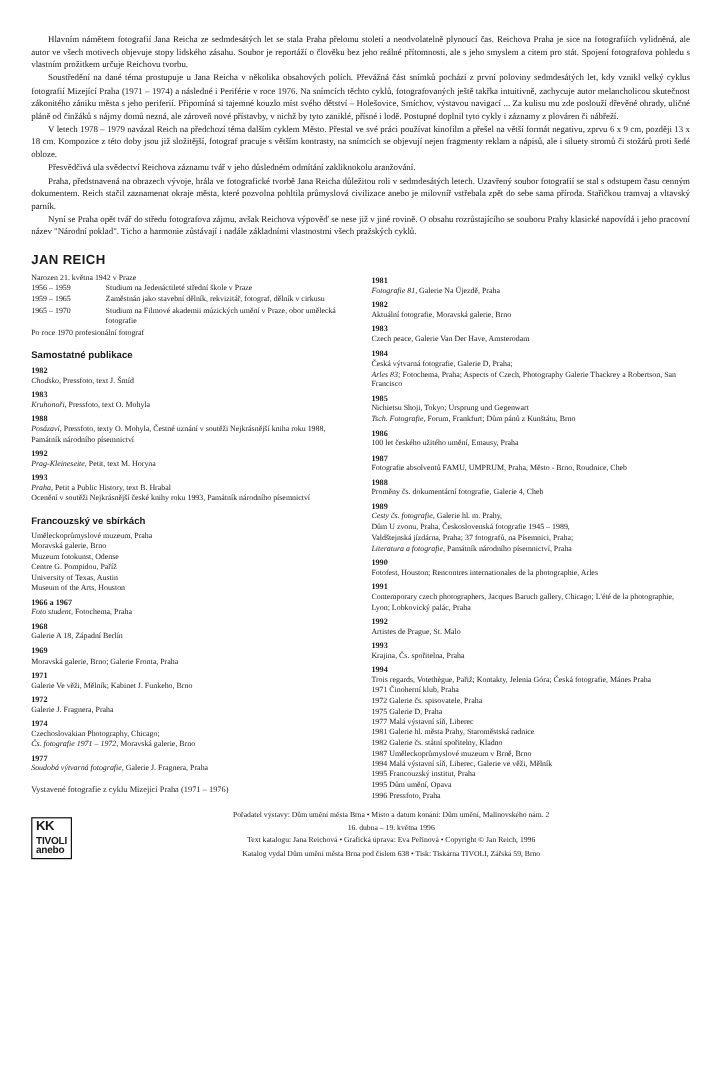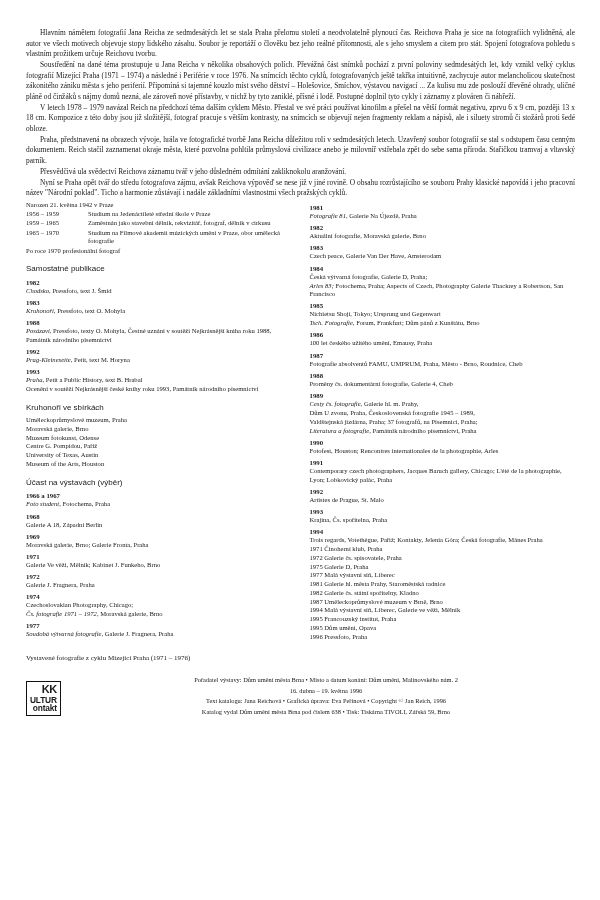--- a/index.html
+++ b/index.html
@@ -63,21 +63,21 @@
     margin-bottom: 0.5px;
   }
   .bio-year {
     width: 62px;
     flex: 0 0 62px;
   }
   .bio-text { flex: 1; }
 
   h3.sec {
     font-family: "Liberation Sans", sans-serif;
-    font-weight: normal;
+    font-weight: bold;
     font-size: 8px;
     margin: 9px 0 3px 0;
   }
   .year {
     font-weight: bold;
     font-size: 6.8px;
     margin-top: 2.5px;
   }
   .entry {
     font-size: 6.6px;
@@ -106,21 +106,20 @@
     width: 52px;
     flex: 0 0 52px;
     padding-top: 6px;
   }
   .logo {
     border: 1.6px solid #111;
     display: inline-block;
     padding: 2px 3px 2px 3px;
     font-family: "Liberation Sans", sans-serif;
     line-height: 1.02;
-    text-align: right;
   }
   .logo .l1 { font-weight: bold; font-size: 11px; letter-spacing: -0.4px; }
   .logo .l2 { font-weight: bold; font-size: 8.4px; letter-spacing: -0.2px; }
   .logo .l3 { font-weight: bold; font-size: 8.4px; letter-spacing: -0.2px; }
   .footer-text {
     flex: 1;
     text-align: center;
     font-size: 6.4px;
     line-height: 1.55;
   }
@@ -128,25 +127,26 @@
 </style>
 </head>
 <body>
 
 <div class="page">
 
   <div class="intro">
     <p>Hlavním námětem fotografií Jana Reicha ze sedmdesátých let se stala Praha přelomu století a neodvolatelně plynoucí čas. Reichova Praha je sice na fotografiích vylidněná, ale autor ve všech motivech objevuje stopy lidského zásahu. Soubor je reportáží o člověku bez jeho reálné přítomnosti, ale s jeho smyslem a citem pro stát. Spojení fotografova pohledu s vlastním prožitkem určuje Reichovu tvorbu.</p>
     <p>Soustředění na dané téma prostupuje u Jana Reicha v několika obsahových polích. Převážná část snímků pochází z první poloviny sedmdesátých let, kdy vznikl velký cyklus fotografií Mizející Praha (1971 – 1974) a následné i Periférie v roce 1976. Na snímcích těchto cyklů, fotografovaných ještě takřka intuitivně, zachycuje autor melancholicou skutečnost zákonitého zániku města s jeho periferií. Připomíná si tajemné kouzlo míst svého dětství – Holešovice, Smíchov, výstavou navigací ... Za kulisu mu zde poslouží dřevěné ohrady, uličné pláně od činžáků s nájmy domů nezná, ale zároveň nové přístavby, v nichž by tyto zaniklé, přísné i lodě. Postupné doplnil tyto cykly i záznamy z plováren či nábřeží.</p>
     <p>V letech 1978 – 1979 navázal Reich na předchozí téma dalším cyklem Město. Přestal ve své práci používat kinofilm a přešel na větší formát negativu, zprvu 6 x 9 cm, později 13 x 18 cm. Kompozice z této doby jsou již složitější, fotograf pracuje s větším kontrasty, na snímcích se objevují nejen fragmenty reklam a nápisů, ale i siluety stromů či stožárů proti šedé obloze.</p>
+    <p>Přesvědčivá ula svědectví Reichova záznamu tvář v jeho důsledném odmítání zakliknokolu aranžování.</p>
     <p>Praha, předstnavená na obrazech vývoje, hrála ve fotografické tvorbě Jana Reicha důležitou roli v sedmdesátých letech. Uzavřený soubor fotografií se stal s odstupem času cenným dokumentem. Reich stačil zaznamenat okraje města, které pozvolna pohltila průmyslová civilizace anebo je milovníř vstřebala zpět do sebe sama příroda. Stařičkou tramvaj a vltavský parník.</p>
-    <p>Přesvědčivá ula svědectví Reichova záznamu tvář v jeho důsledném odmítání zakliknokolu aranžování.</p>
     <p>Nyní se Praha opět tvář do středu fotografova zájmu, avšak Reichova výpověď se nese již v jiné rovině. O obsahu rozrůstajícího se souboru Prahy klasické napovídá i jeho pracovní název "Národní poklad". Ticho a harmonie zůstávají i nadále základními vlastnostmi všech pražských cyklů.</p>
   </div>
 
+  <div class="main-title">JAN REICH</div>
 
   <div class="columns">
 
     <div class="col col-left">
       <div id="bio-list">
           <div class="bio-line" style="display: block;">
             <div class="bio-year"></div>
             <div class="bio-text">Narozen 21. května 1942 v Praze</div>
           </div>
           <div class="bio-line">
@@ -172,28 +172,27 @@
           <div class="entry"><span class="it">Chodsko,</span><span> Pressfoto, text J. Šmíd</span></div>
           <div class="year">1983</div>
           <div class="entry"><span class="it">Kruhonoři,</span><span> Pressfoto, text O. Mohyla</span></div>
           <div class="year">1988</div>
           <div class="entry"><span class="it">Posázaví,</span><span> Pressfoto, texty O. Mohyla, Čestné uznání v soutěži Nejkrásnější kniha roku 1988, Památník národního písemnictví</span></div>
           <div class="year">1992</div>
           <div class="entry"><span class="it">Prag-Kleineseite,</span><span> Petit, text M. Horyna</span></div>
           <div class="year">1993</div>
           <div class="entry"><span class="it">Praha,</span><span> Petit a Public History, text B. Hrabal</span></div>
           <div class="entry"><span>Ocenění v soutěži Nejkrásnější české knihy roku 1993, Památník národního písemnictví</span></div>
-          <h3 class="sec">Kruhonoři ve sbírkách</h3>
+          <h3 class="sec">Francouzský ve sbírkách</h3>
           <div class="plain">Uměleckoprůmyslové muzeum, Praha</div>
           <div class="plain">Moravská galerie, Brno</div>
           <div class="plain">Muzeum fotokunst, Odense</div>
           <div class="plain">Centre G. Pompidou, Paříž</div>
           <div class="plain">University of Texas, Austin</div>
           <div class="plain">Museum of the Arts, Houston</div>
-          <h3 class="sec">Účast na výstavách (výběr)</h3>
           <div class="year">1966 a 1967</div>
           <div class="entry"><span class="it">Foto student,</span><span> Fotochema, Praha</span></div>
           <div class="year">1968</div>
           <div class="entry"><span>Galerie A 18, Západní Berlín</span></div>
           <div class="year">1969</div>
           <div class="entry"><span>Moravská galerie, Brno; Galerie Fronta, Praha</span></div>
           <div class="year">1971</div>
           <div class="entry"><span>Galerie Ve věži, Mělník; Kabinet J. Funkeho, Brno</span></div>
           <div class="year">1972</div>
           <div class="entry"><span>Galerie J. Fragnera, Praha</span></div>
@@ -255,22 +254,22 @@
     </div>
 
   </div>
 
   <div class="footer-wrap">
     <div class="exh-line">Vystavené fotografie z cyklu Mizející Praha (1971 – 1976)</div>
     <div class="footer-row">
       <div class="logo-box">
         <div class="logo">
           <div class="l1">KK</div>
-          <div class="l2">ULTUR</div>
-          <div class="l3">ontakt</div>
+          <div class="l2">TIVOLI</div>
+          <div class="l3">anebo</div>
         </div>
       </div>
       <div class="footer-text" id="footer-lines">
           <div>Pořadatel výstavy: Dům umění města Brna  •  Místo a datum konání: Dům umění, Malinovského nám. 2</div>
           <div>16. dubna – 19. května 1996</div>
           <div>Text katalogu: Jana Reichová  •  Grafická úprava: Eva Peřinová  •  Copyright © Jan Reich, 1996</div>
           <div>Katalog vydal Dům umění města Brna pod číslem 638  •  Tisk: Tiskárna TIVOLI, Zářská 59, Brno</div>
         </div>
     </div>
   </div>

